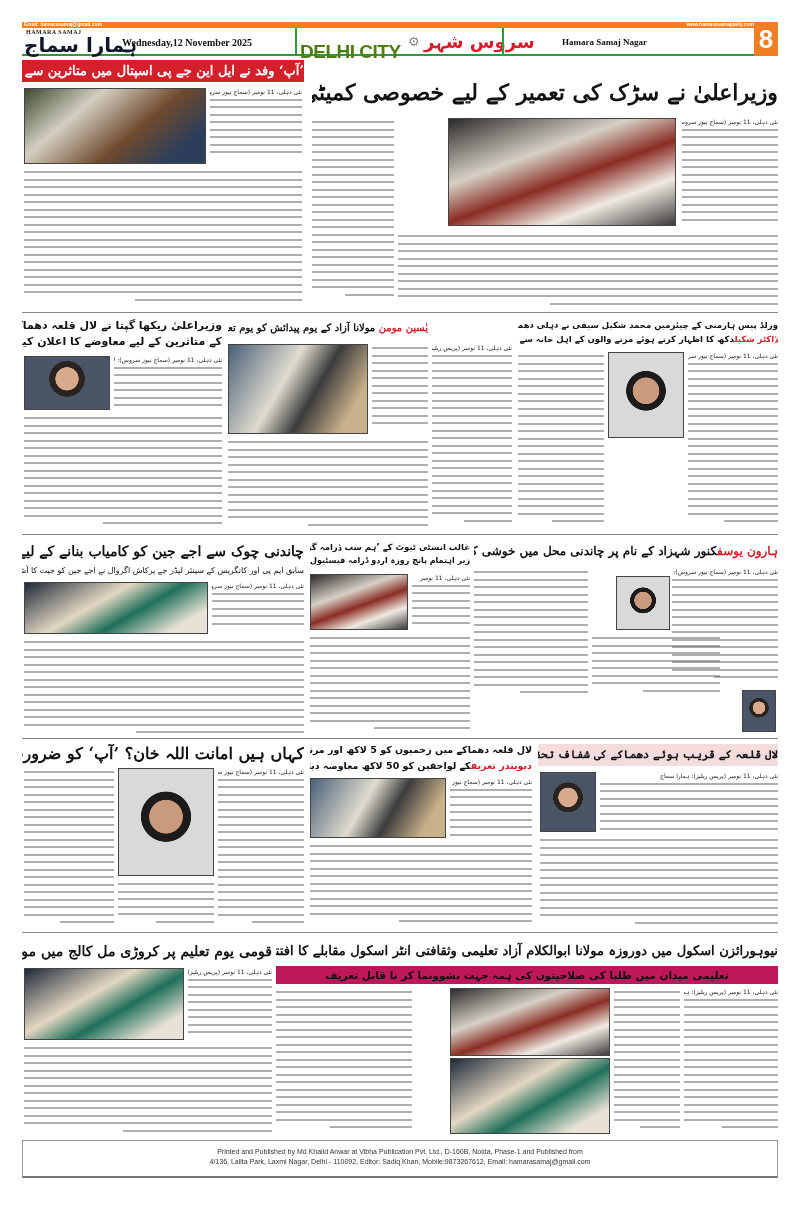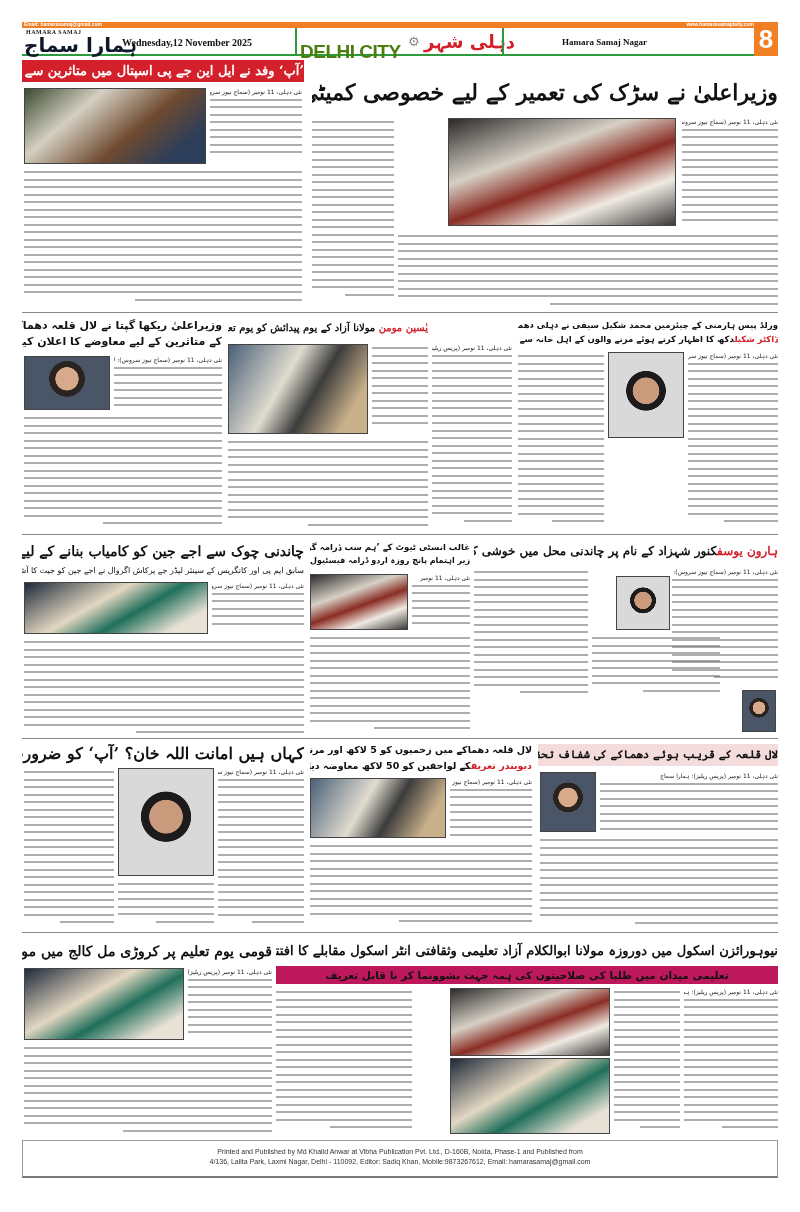--- a/index.html
+++ b/index.html
@@ -55,21 +55,21 @@
     <span class="mast-email">Email: hamarasamaj@gmail.com</span>
     <span class="mast-web">www.hamarasamajdaily.com</span>
   </div>
   <div class="mast">
     <div class="logo-en">HAMARA SAMAJ</div>
     <div class="logo-ur">ہمارا سماج</div>
     <div class="mast-date">Wednesday,12 November 2025</div>
     <div class="mast-sep1"></div>
     <div class="mast-city">DELHI CITY</div>
     <div class="mast-gear">⚙</div>
-    <div class="mast-city-ur">دہلی شہر</div>
+    <div class="mast-city-ur">سروس شہر</div>
     <div class="mast-sep2"></div>
     <div class="mast-paper">Hamara Samaj Nagar</div>
     <div class="mast-page">8</div>
   </div>
 
   <div class="hl hl-banner" style="left:0;top:38px;width:282px;height:22px;font-size:13px;line-height:22px;">’آپ‘ وفد نے ایل این جے پی اسپتال میں متاثرین سے ملاقات کی</div>
   <div class="photo p5" style="left:2px;top:66px;width:182px;height:76px;"></div>
   <div class="txt" style="left:188px;top:66px;width:92px;height:76px;">
     <div class="dl">نئی دہلی، 11 نومبر (سماج نیوز سروس): عام آدمی پارٹی کے دہلی ریاستی کنوینر</div>
     <div class="ln"></div>

